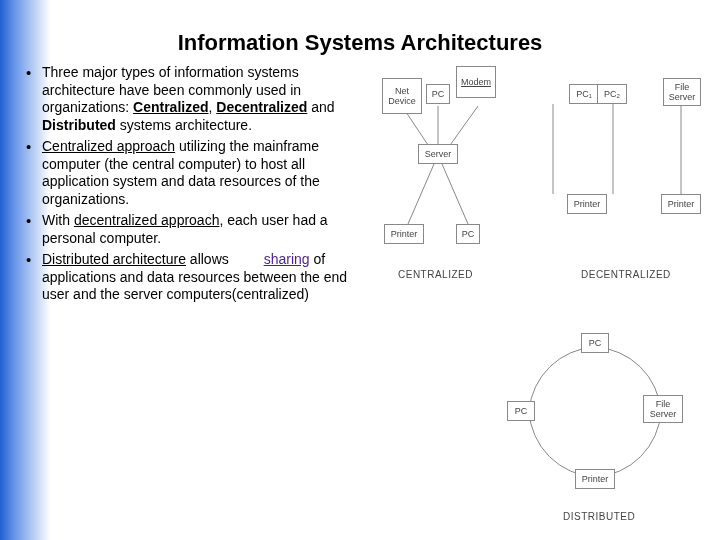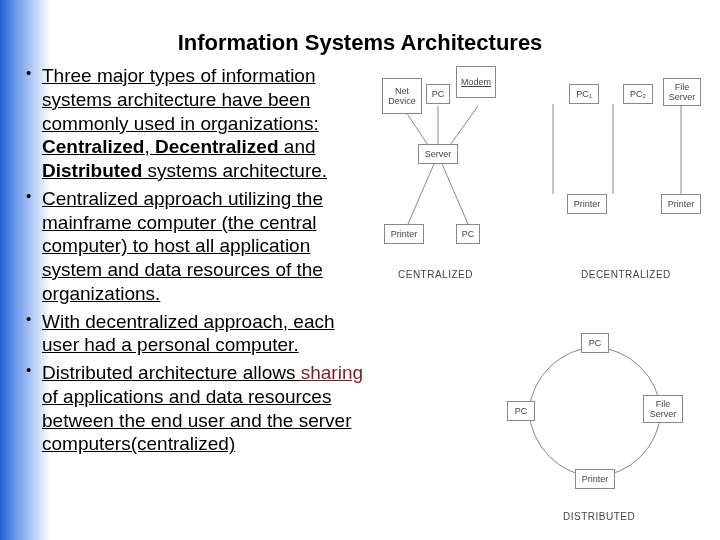--- a/index.html
+++ b/index.html
@@ -18,41 +18,40 @@
     color: #000;
     padding-top: 30px;
     padding-bottom: 8px;
   }
   .content {
     display: flex;
     padding-left: 20px;
   }
   .text-col {
     width: 354px;
-    font-size: 19px;
+    font-size: 14px;
     line-height: 1.25;
     color: #000;
-    text-decoration: underline;
   }
   .text-col ul { list-style: none; }
   .text-col li {
     position: relative;
     padding-left: 22px;
     margin-bottom: 4px;
   }
   .text-col li::before {
     content: "•";
     position: absolute;
     left: 6px;
     top: 0;
     font-size: 15px;
   }
   .bold { font-weight: bold; }
   .u { text-decoration: underline; }
-  .red { color: #7f1d1d; }
+  .red { color: #4c1d95; margin-left: 31px; }
   .diagrams {
     position: relative;
     width: 340px;
     height: 470px;
     margin-left: 4px;
   }
   .diagram-group { position: absolute; }
   .node {
     position: absolute;
     border: 1px solid #888;
@@ -123,21 +122,21 @@
       <div class="label" style="left:20px; top:205px;">CENTRALIZED</div>
     </div>
 
     <div class="diagram-group" style="left:145px; top:0; width:195px; height:240px;">
       <svg class="edges" width="195" height="240">
         <line x1="30" y1="40" x2="30" y2="130"></line>
         <line x1="90" y1="40" x2="90" y2="130"></line>
         <line x1="158" y1="40" x2="158" y2="130"></line>
       </svg>
       <div class="node" style="left:14px; top:20px; width:30px; height:20px;margin-left:32px;">PC₁</div>
-      <div class="node" style="left:74px; top:20px; width:30px; height:20px;margin-left:26px;">PC₂</div>
+      <div class="node" style="left:74px; top:20px; width:30px; height:20px;">PC₂</div>
       <div class="node" style="left:140px; top:14px; width:38px; height:28px;">File
 Server</div>
       <div class="node" style="left:44px; top:130px; width:40px; height:20px;">Printer</div>
       <div class="node" style="left:138px; top:130px; width:40px; height:20px;">Printer</div>
       <div class="label" style="left:58px; top:205px;">DECENTRALIZED</div>
     </div>
 
     <div class="diagram-group" style="left:115px; top:255px; width:205px; height:215px;">
       <svg class="edges" width="205" height="215">
         <path d="M 102 28 A 70 70 0 0 0 36 92"></path>

